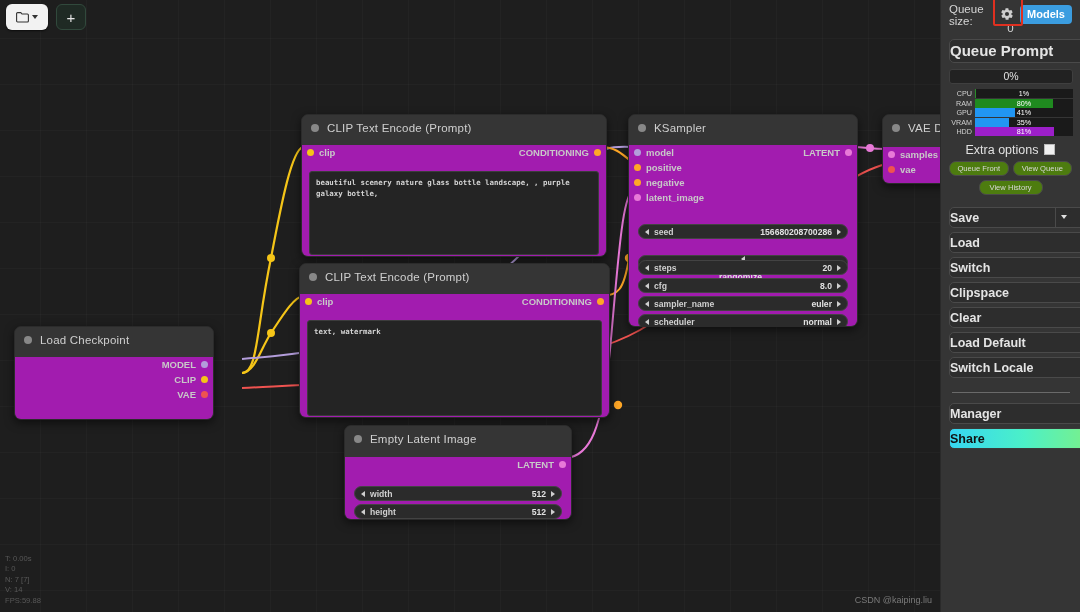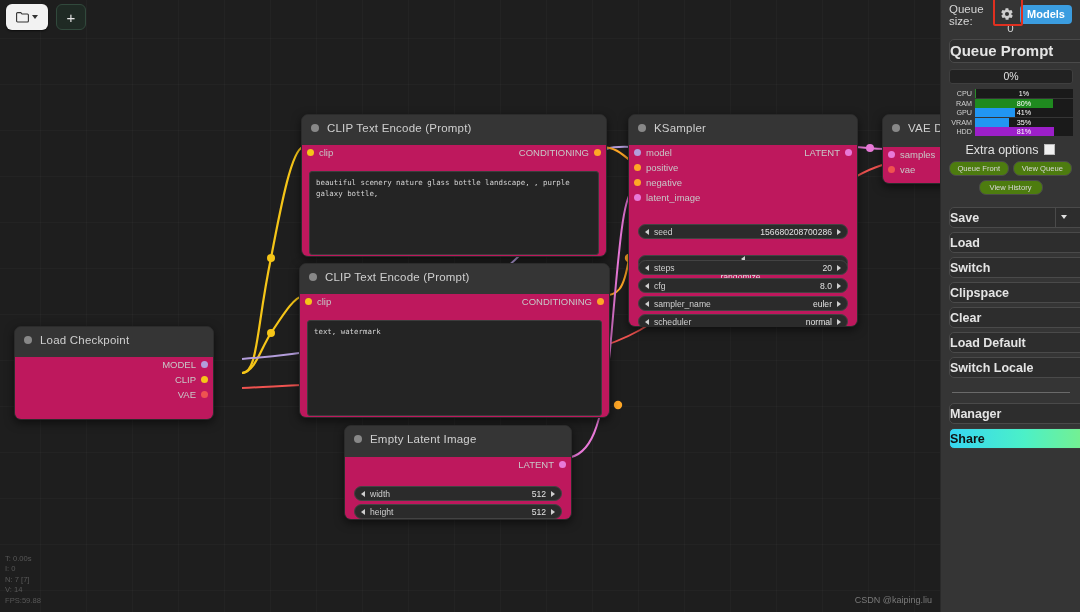--- a/index.html
+++ b/index.html
@@ -48,21 +48,21 @@
     box-shadow: 0 3px 10px rgba(0,0,0,.55);
     border: 1px solid #2b2b2b;
     overflow: hidden;
   }
   .node-title {
     height: 26px; display: flex; align-items: center; gap: 8px;
     padding-left: 9px; background: #353535;
     font-size: 11.5px; color: #cfcfcf; letter-spacing: .2px;
   }
   .title-dot { width: 8px; height: 8px; border-radius: 50%; background: #888; flex: none; }
-  .node-body { background: #be185d; padding: 0; position: relative; height: calc(100% - 26px); }
+  .node-body { background: #a21caf; padding: 0; position: relative; height: calc(100% - 26px); font-weight: bold; }
 
   .port-row { position: relative; height: 15px; display: flex; align-items: center; font-size: 9.5px; color: #c8c8c8; }
   .port-row.left { padding-left: 17px; }
   .port-row.right { justify-content: flex-end; padding-right: 17px; }
   .port {
     position: absolute; width: 7px; height: 7px; border-radius: 50%;
   }
   .port.l { left: 5px; top: 4px; }
   .port.r { right: 5px; top: 4px; }
 

